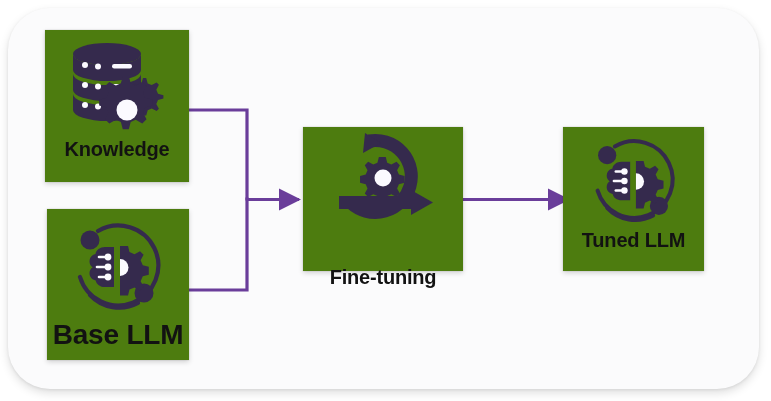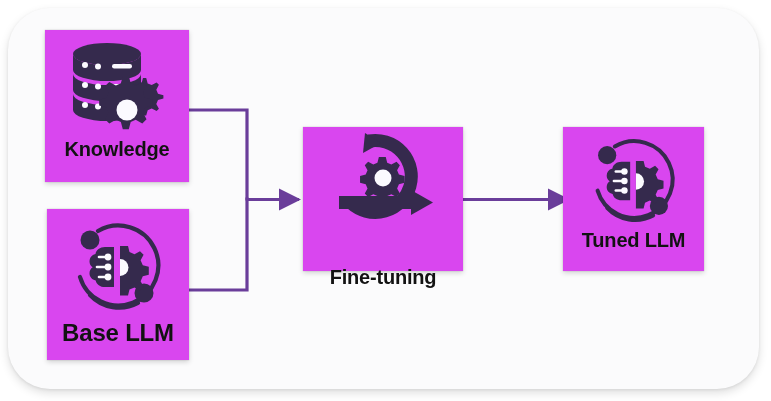--- a/index.html
+++ b/index.html
@@ -25,21 +25,21 @@
     height: 381px;
     background: #fbfbfc;
     border-radius: 42px;
     box-shadow: 0 4px 10px rgba(0,0,0,0.13), 0 1px 3px rgba(0,0,0,0.07);
     box-sizing: border-box;
   }
 
   
   .node {
     position: absolute;
-    background: #d946ef;
+    background: #4d7c0f;
     box-shadow: 0 2px 5px rgba(0,0,0,0.17), 0 0 1px rgba(0,0,0,0.25);
     box-sizing: border-box;
     display: flex;
     flex-direction: column;
     align-items: center;
     justify-content: flex-start;
   }
   .node .icon-wrap {
     display: flex;
     align-items: center;
@@ -57,21 +57,21 @@
   #node-knowledge {
     left: 45px; top: 30px; width: 144px; height: 152px;
   }
   #node-knowledge .icon-wrap { height: 104px; padding-top: 6px; }
   #node-knowledge .node-label { font-size: 20px; margin-top: -2px; }
 
   #node-base-llm {
     left: 47px; top: 209px; width: 142px; height: 151px;
   }
   #node-base-llm .icon-wrap { height: 104px; padding-top: 6px; }
-  #node-base-llm .node-label { font-size: 24px; margin-top: 0px; }
+  #node-base-llm .node-label { font-size: 28px; margin-top: 0px; }
 
   #node-fine-tuning {
     left: 303px; top: 127px; width: 160px; height: 144px; gap: 43px;
   }
   #node-fine-tuning .icon-wrap { height: 96px; padding-top: 6px; }
   #node-fine-tuning .node-label { font-size: 20px; margin-top: 0px; }
 
   #node-tuned-llm {
     left: 563px; top: 127px; width: 141px; height: 144px;
   }

